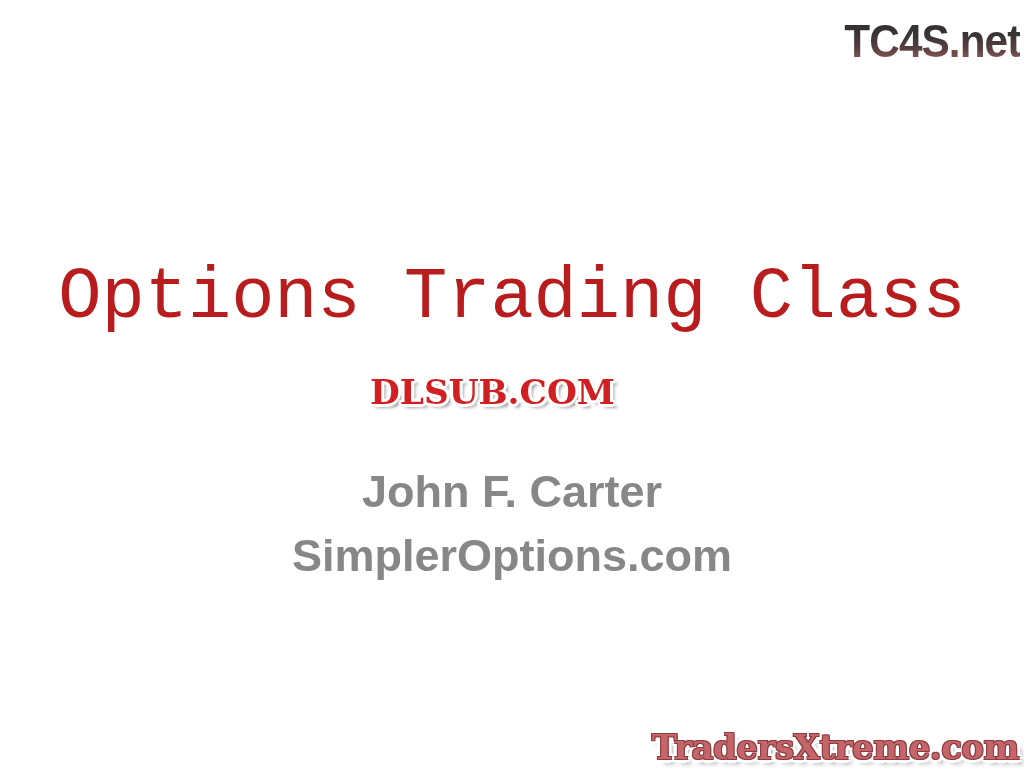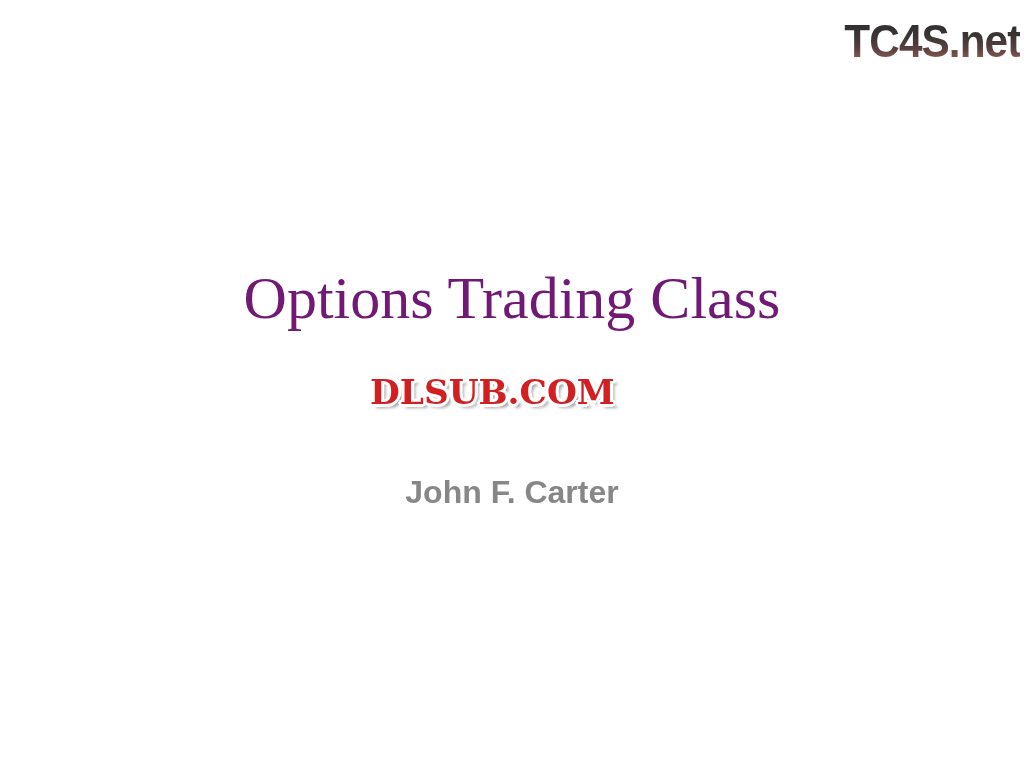--- a/index.html
+++ b/index.html
@@ -52,42 +52,42 @@
   
   .title-block {
     position: absolute;
     left: 0;
     top: 247px;
     width: 1024px;
     text-align: center;
   }
   .title-line {
     display: block;
-    font-family: Liberation Serif, serif;
+    font-family: Liberation Mono, monospace;
     font-weight: normal;
-    font-size: 60px;
+    font-size: 72px;
     line-height: 74px;
-    color: #701a75;
+    color: #b91c1c;
     letter-spacing: 0px;
     white-space: nowrap;
   }
 
   
   .subtitle-block {
     position: absolute;
     left: 0;
     top: 446px;
     width: 1024px;
     text-align: center;
   }
   .subtitle-line {
     display: block;
     font-family: "Liberation Sans", sans-serif;
     font-weight: bold;
-    font-size: 32px;
+    font-size: 45px;
     line-height: 64px;
     color: #878787;
     white-space: nowrap;
   }
 
   
   .dlsub-watermark {
     position: absolute;
     left: 370px;
     top: 359px;
@@ -150,16 +150,18 @@
   <div class="tc4s-logo">TC4S.net</div>
 
   <div class="title-block">
     <span class="title-line">Options Trading Class</span>
   </div>
 
   <div class="dlsub-watermark">DLSUB.COM</div>
 
   <div class="subtitle-block">
     <span class="subtitle-line">John F. Carter</span>
+    <span class="subtitle-line">SimplerOptions.com</span>
   </div>
 
+  <div class="tx-logo">TradersXtreme.com</div>
 
 </div>
 
 </body></html>

